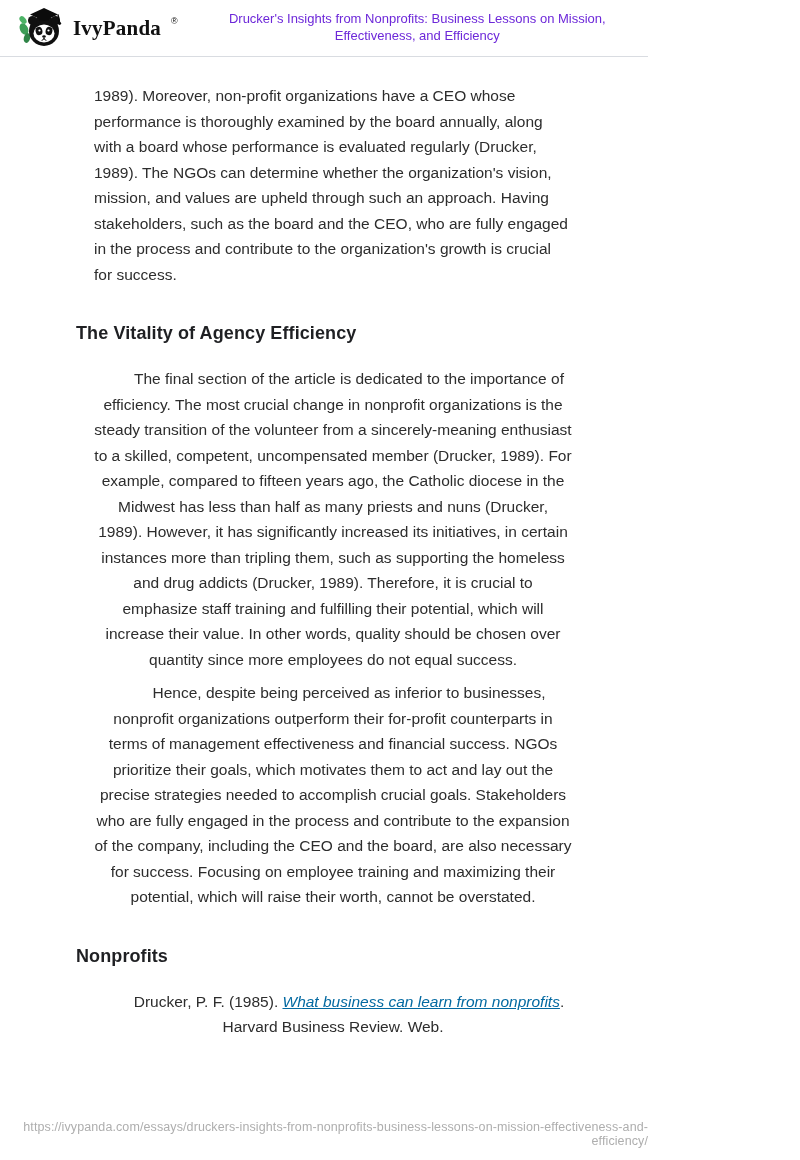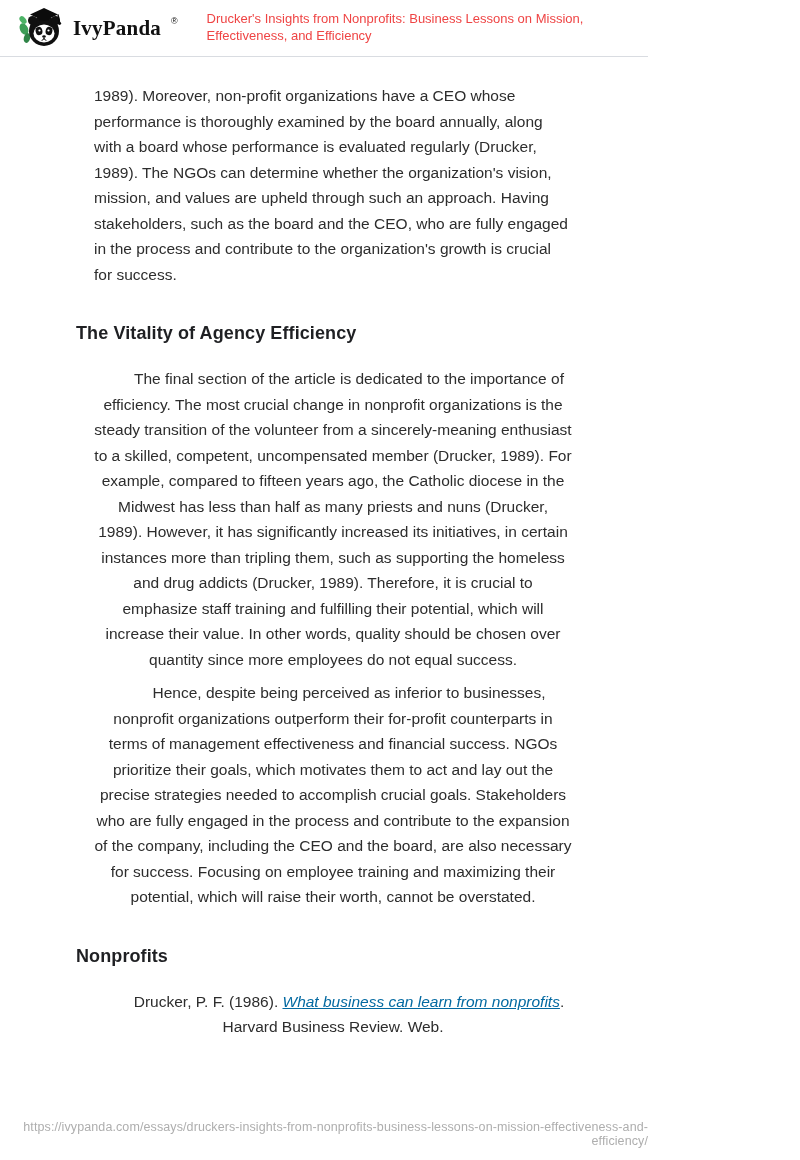--- a/index.html
+++ b/index.html
@@ -41,22 +41,23 @@
   .registered {
     font-size: 9px;
     color: #111111;
     vertical-align: super;
     position: relative;
     top: -7px;
     left: 1px;
   }
   .doc-title {
     flex: 1 1 auto;
+    text-align: center;
     font-size: 13px;
-    color: #ef4444;
+    color: #6d28d9;
     padding-left: 30px;
     line-height: 1.3;
   }
 
   
   .content {
     padding: 26px 76px 0 76px;
     color: #2d2d2d;
   }
   .para {
@@ -135,21 +136,21 @@
   <main class="content">
 
     <p class="para">1989). Moreover, non-profit organizations have a CEO whose performance is thoroughly examined by the board annually, along with a board whose performance is evaluated regularly (Drucker, 1989). The NGOs can determine whether the organization's vision, mission, and values are upheld through such an approach. Having stakeholders, such as the board and the CEO, who are fully engaged in the process and contribute to the organization's growth is crucial for success.</p>
 
     <h2 class="section-heading">The Vitality of Agency Efficiency</h2>
     <p class="para indent">The final section of the article is dedicated to the importance of efficiency. The most crucial change in nonprofit organizations is the steady transition of the volunteer from a sincerely-meaning enthusiast to a skilled, competent, uncompensated member (Drucker, 1989). For example, compared to fifteen years ago, the Catholic diocese in the Midwest has less than half as many priests and nuns (Drucker, 1989). However, it has significantly increased its initiatives, in certain instances more than tripling them, such as supporting the homeless and drug addicts (Drucker, 1989). Therefore, it is crucial to emphasize staff training and fulfilling their potential, which will increase their value. In other words, quality should be chosen over quantity since more employees do not equal success.</p>
 
     <p class="para indent">Hence, despite being perceived as inferior to businesses, nonprofit organizations outperform their for-profit counterparts in terms of management effectiveness and financial success. NGOs prioritize their goals, which motivates them to act and lay out the precise strategies needed to accomplish crucial goals. Stakeholders who are fully engaged in the process and contribute to the expansion of the company, including the CEO and the board, are also necessary for success. Focusing on employee training and maximizing their potential, which will raise their worth, cannot be overstated.</p>
 
     <h2 class="section-heading">Nonprofits</h2>
-    <p class="para indent"><span>Drucker, P. F. (1986). </span><a class="ref-link">What business can learn from nonprofits</a><span>. Harvard Business Review. Web.</span></p>
+    <p class="para indent"><span>Drucker, P. F. (1985). </span><a class="ref-link">What business can learn from nonprofits</a><span>. Harvard Business Review. Web.</span></p>
 
   </main>
 
   <footer class="page-footer">
     <div class="footer-url">https://ivypanda.com/essays/druckers-insights-from-nonprofits-business-lessons-on-mission-effectiveness-and-efficiency/</div>
   </footer>
 
 </div>
 
 </body></html>

